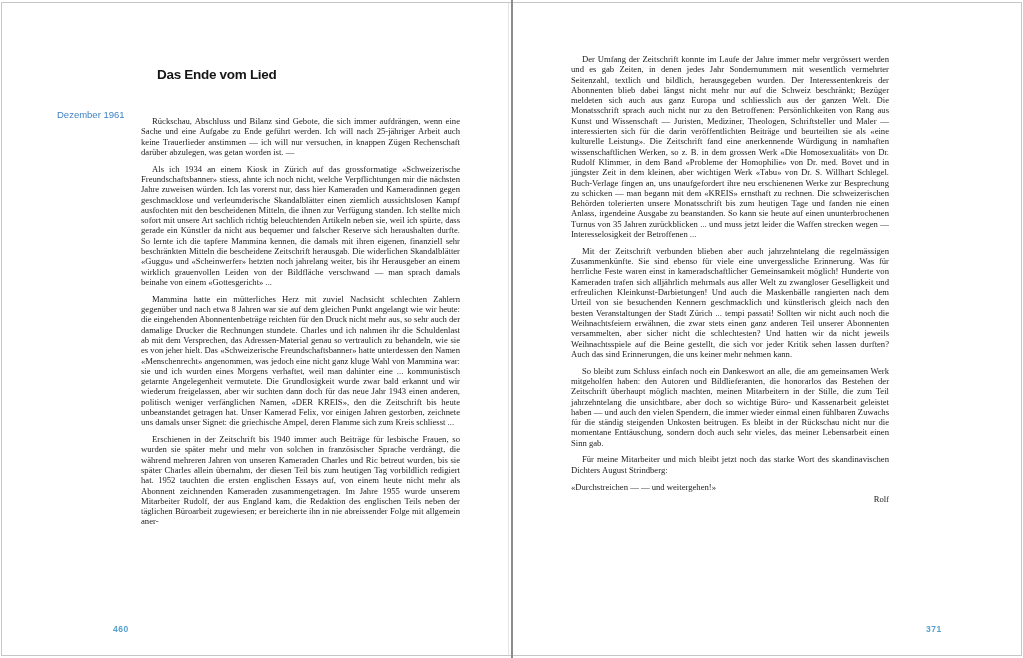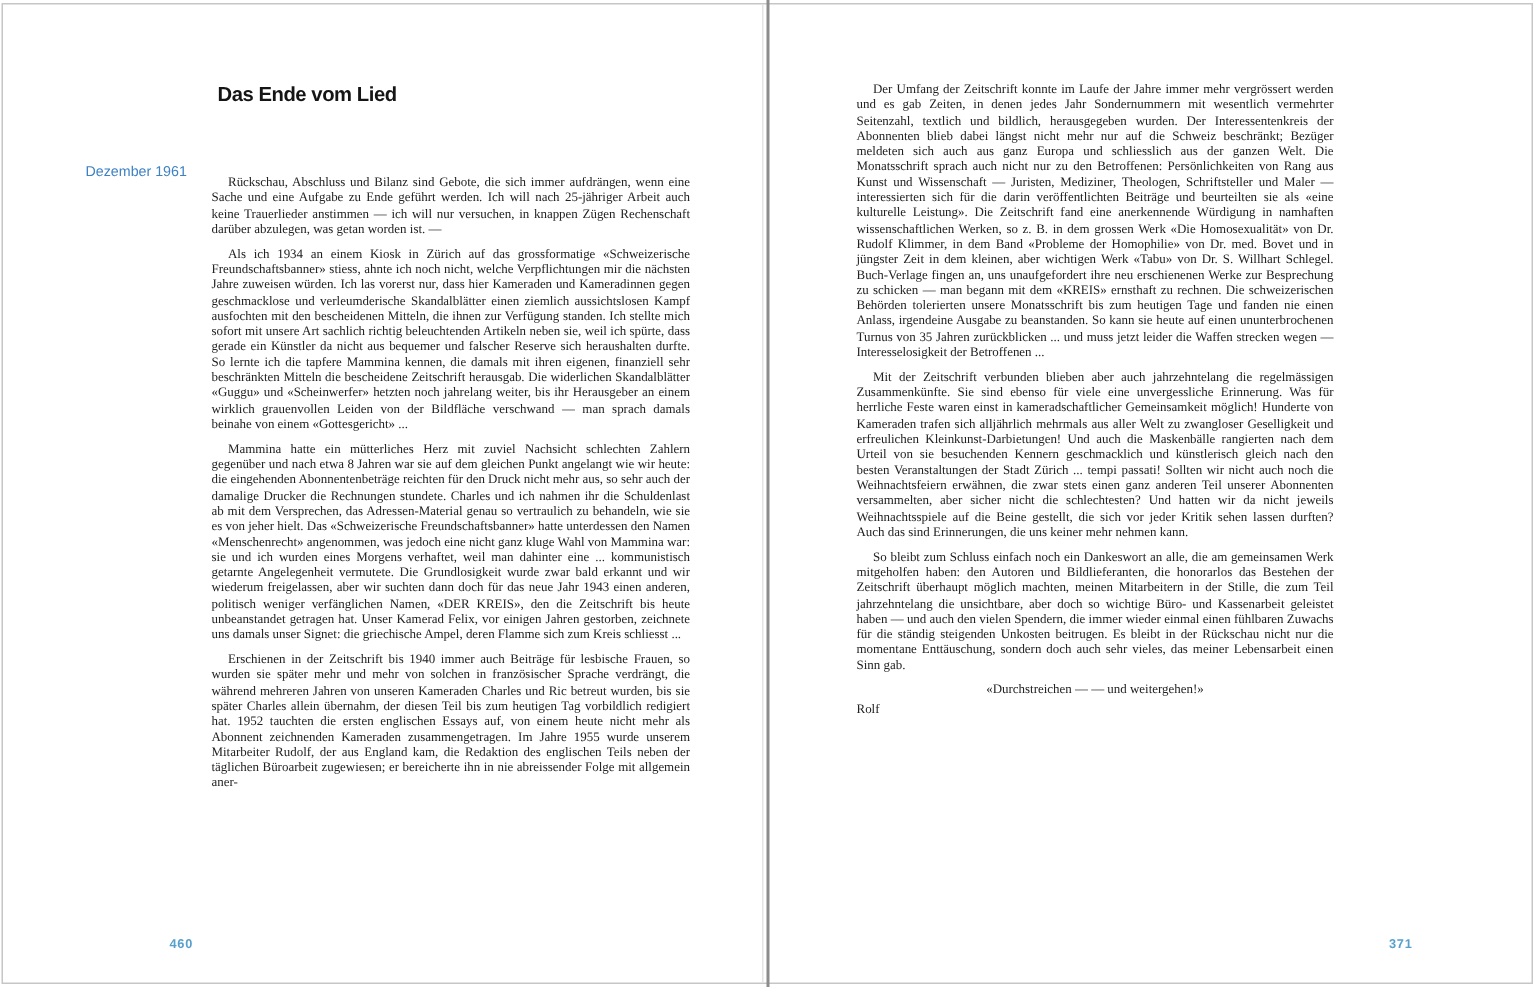--- a/index.html
+++ b/index.html
@@ -26,21 +26,21 @@
   }
   .divider {
     position: absolute;
     left: 511px; top: 0; bottom: 0;
     width: 2px;
     background: #8c8c8c;
   }
   .title {
     position: absolute;
     left: 145px; top: 55px;
-    margin: 0;
+    margin: 12px;
     font-family: "Liberation Sans", sans-serif;
     font-weight: 700;
     font-size: 13.5px;
     letter-spacing: -0.3px;
     color: #151515;
     white-space: nowrap;
   }
   .margin-note {
     position: absolute;
     left: 57px; top: 109px;
@@ -59,26 +59,26 @@
     -webkit-hyphens: auto;
   }
   .left-col  { left: 141px; top: 104px; width: 319px; margin-top: 12px; }
   .right-col { left: 571px; top: 54px;  width: 318px; }
   .col p {
     margin: 0 0 6.5px 0;
     text-indent: 11px;
   }
   .col p.no-indent { text-indent: 0; }
   .col p.quote {
-    text-align: center;
+    text-align: left;
     text-indent: 0;
     margin: 2px 0 0 0;
   }
   .col p.signature {
-    text-align: left;
+    text-align: right;
     text-indent: 0;
     margin: 2px 0 0 0;
   }
   .pagenum {
     position: absolute;
     top: 624px;
     font-family: "Liberation Sans", sans-serif;
     font-size: 8.5px;
     font-weight: 700;
     letter-spacing: 0.5px;
@@ -104,17 +104,18 @@
     <p>Erschienen in der Zeitschrift bis 1940 immer auch Beiträge für lesbische Frauen, so wurden sie später mehr und mehr von solchen in französischer Sprache verdrängt, die während mehreren Jahren von unseren Kameraden Charles und Ric betreut wurden, bis sie später Charles allein übernahm, der diesen Teil bis zum heutigen Tag vorbildlich redigiert hat. 1952 tauchten die ersten englischen Essays auf, von einem heute nicht mehr als Abonnent zeichnenden Kameraden zusammengetragen. Im Jahre 1955 wurde unserem Mitarbeiter Rudolf, der aus England kam, die Redaktion des englischen Teils neben der täglichen Büroarbeit zugewiesen; er bereicherte ihn in nie abreissender Folge mit allgemein aner-</p>
   </div>
   <div class="pagenum left-num">460</div>
 </section>
 
 <section>
   <div class="col right-col">
     <p>Der Umfang der Zeitschrift konnte im Laufe der Jahre immer mehr vergrössert werden und es gab Zeiten, in denen jedes Jahr Sondernummern mit wesentlich vermehrter Seitenzahl, textlich und bildlich, herausgegeben wurden. Der Interessentenkreis der Abonnenten blieb dabei längst nicht mehr nur auf die Schweiz beschränkt; Bezüger meldeten sich auch aus ganz Europa und schliesslich aus der ganzen Welt. Die Monatsschrift sprach auch nicht nur zu den Betroffenen: Persönlichkeiten von Rang aus Kunst und Wissenschaft — Juristen, Mediziner, Theologen, Schriftsteller und Maler — interessierten sich für die darin veröffentlichten Beiträge und beurteilten sie als «eine kulturelle Leistung». Die Zeitschrift fand eine anerkennende Würdigung in namhaften wissenschaftlichen Werken, so z. B. in dem grossen Werk «Die Homosexualität» von Dr. Rudolf Klimmer, in dem Band «Probleme der Homophilie» von Dr. med. Bovet und in jüngster Zeit in dem kleinen, aber wichtigen Werk «Tabu» von Dr. S. Willhart Schlegel. Buch-Verlage fingen an, uns unaufgefordert ihre neu erschienenen Werke zur Besprechung zu schicken — man begann mit dem «KREIS» ernsthaft zu rechnen. Die schweizerischen Behörden tolerierten unsere Monatsschrift bis zum heutigen Tage und fanden nie einen Anlass, irgendeine Ausgabe zu beanstanden. So kann sie heute auf einen ununterbrochenen Turnus von 35 Jahren zurückblicken ... und muss jetzt leider die Waffen strecken wegen — Interesselosigkeit der Betroffenen ...</p>
     <p>Mit der Zeitschrift verbunden blieben aber auch jahrzehntelang die regelmässigen Zusammenkünfte. Sie sind ebenso für viele eine unvergessliche Erinnerung. Was für herrliche Feste waren einst in kameradschaftlicher Gemeinsamkeit möglich! Hunderte von Kameraden trafen sich alljährlich mehrmals aus aller Welt zu zwangloser Geselligkeit und erfreulichen Kleinkunst-Darbietungen! Und auch die Maskenbälle rangierten nach dem Urteil von sie besuchenden Kennern geschmacklich und künstlerisch gleich nach den besten Veranstaltungen der Stadt Zürich ... tempi passati! Sollten wir nicht auch noch die Weihnachtsfeiern erwähnen, die zwar stets einen ganz anderen Teil unserer Abonnenten versammelten, aber sicher nicht die schlechtesten? Und hatten wir da nicht jeweils Weihnachtsspiele auf die Beine gestellt, die sich vor jeder Kritik sehen lassen durften? Auch das sind Erinnerungen, die uns keiner mehr nehmen kann.</p>
     <p>So bleibt zum Schluss einfach noch ein Dankeswort an alle, die am gemeinsamen Werk mitgeholfen haben: den Autoren und Bildlieferanten, die honorarlos das Bestehen der Zeitschrift überhaupt möglich machten, meinen Mitarbeitern in der Stille, die zum Teil jahrzehntelang die unsichtbare, aber doch so wichtige Büro- und Kassenarbeit geleistet haben — und auch den vielen Spendern, die immer wieder einmal einen fühlbaren Zuwachs für die ständig steigenden Unkosten beitrugen. Es bleibt in der Rückschau nicht nur die momentane Enttäuschung, sondern doch auch sehr vieles, das meiner Lebensarbeit einen Sinn gab.</p>
+    <p>Für meine Mitarbeiter und mich bleibt jetzt noch das starke Wort des skandinavischen Dichters August Strindberg:</p>
     <p class="quote">«Durchstreichen — — und weitergehen!»</p>
     <p class="signature">Rolf</p>
   </div>
   <div class="pagenum right-num">371</div>
 </section>
 
 </body></html>

